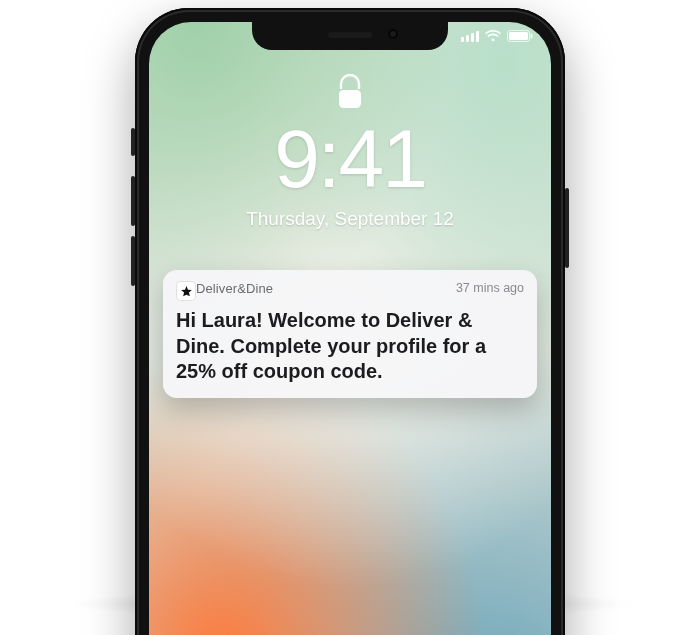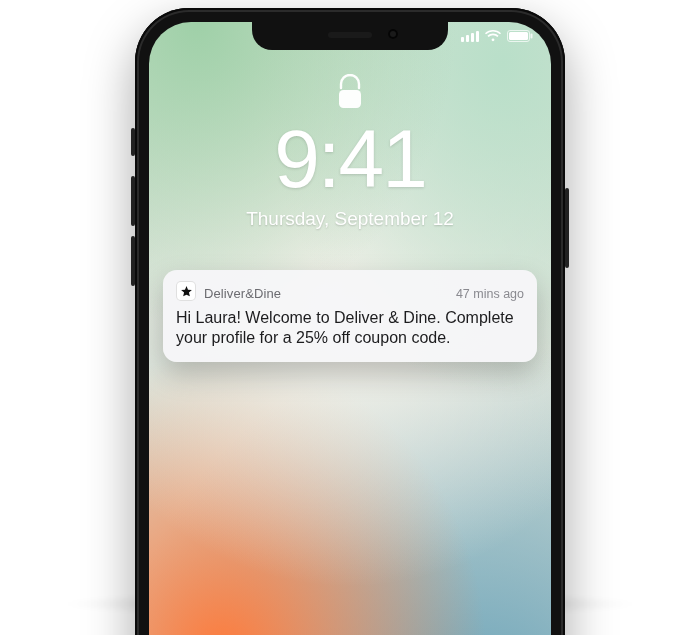--- a/index.html
+++ b/index.html
@@ -112,31 +112,31 @@
 
     
     .notif {
       position:absolute; left:14px; right:14px; top:248px;
       background: rgba(246,246,248,.96);
       border-radius: 14px;
       padding: 11px 13px 13px;
       box-shadow: 0 12px 28px rgba(0,0,0,.22);
       z-index:4;
     }
-    .notif-header { display:flex; align-items:flex-end; gap:8px; }
+    .notif-header { display:flex; align-items:flex-start; }
     .app-icon {
       width:20px; height:20px; border-radius:5px;
       background:#fff; border:0.5px solid rgba(0,0,0,.12);
       display:flex; align-items:center; justify-content:center;
       color:#111;
       flex: 0 0 auto;
     }
     .app-name { color:#6b6b70; font-size:13px; letter-spacing:.1px; }
     .notif-time { margin-left:auto; color:#8a8a90; font-size:12.5px; }
-    .notif-body { margin-top:7px; color:#1c1c1e; font-size:16px; line-height:1.28; }
+    .notif-body { margin-top:7px; color:#1c1c1e; font-size:20px; line-height:1.28;font-weight:bold; }
   </style>
 </head>
 <body>
 
 <div class="stage">
   <div class="ground"></div>
 
   <div class="phone">
     <div class="side-btn btn-left-1"></div>
     <div class="side-btn btn-left-2"></div>
@@ -181,20 +181,20 @@
       <div class="date">Thursday, September 12</div>
 
       <div class="notif">
         <div class="notif-header">
           <div class="app-icon">
             <svg width="13" height="13" viewBox="0 0 24 24" fill="#111">
               <path d="M12 2l2.77 6.64 7.17.52-5.46 4.66 1.73 6.98L12 17.8 5.79 20.8l1.73-6.98L2.06 9.16l7.17-.52L12 2z"></path>
             </svg>
           </div>
           <div class="app-name">Deliver&amp;Dine</div>
-          <div class="notif-time">47 mins ago</div>
+          <div class="notif-time">37 mins ago</div>
         </div>
         <div class="notif-body">Hi Laura! Welcome to Deliver &amp; Dine. Complete your profile for a 25% off coupon code.</div>
       </div>
 
     </div>
   </div>
 </div>
 
 </body></html>

